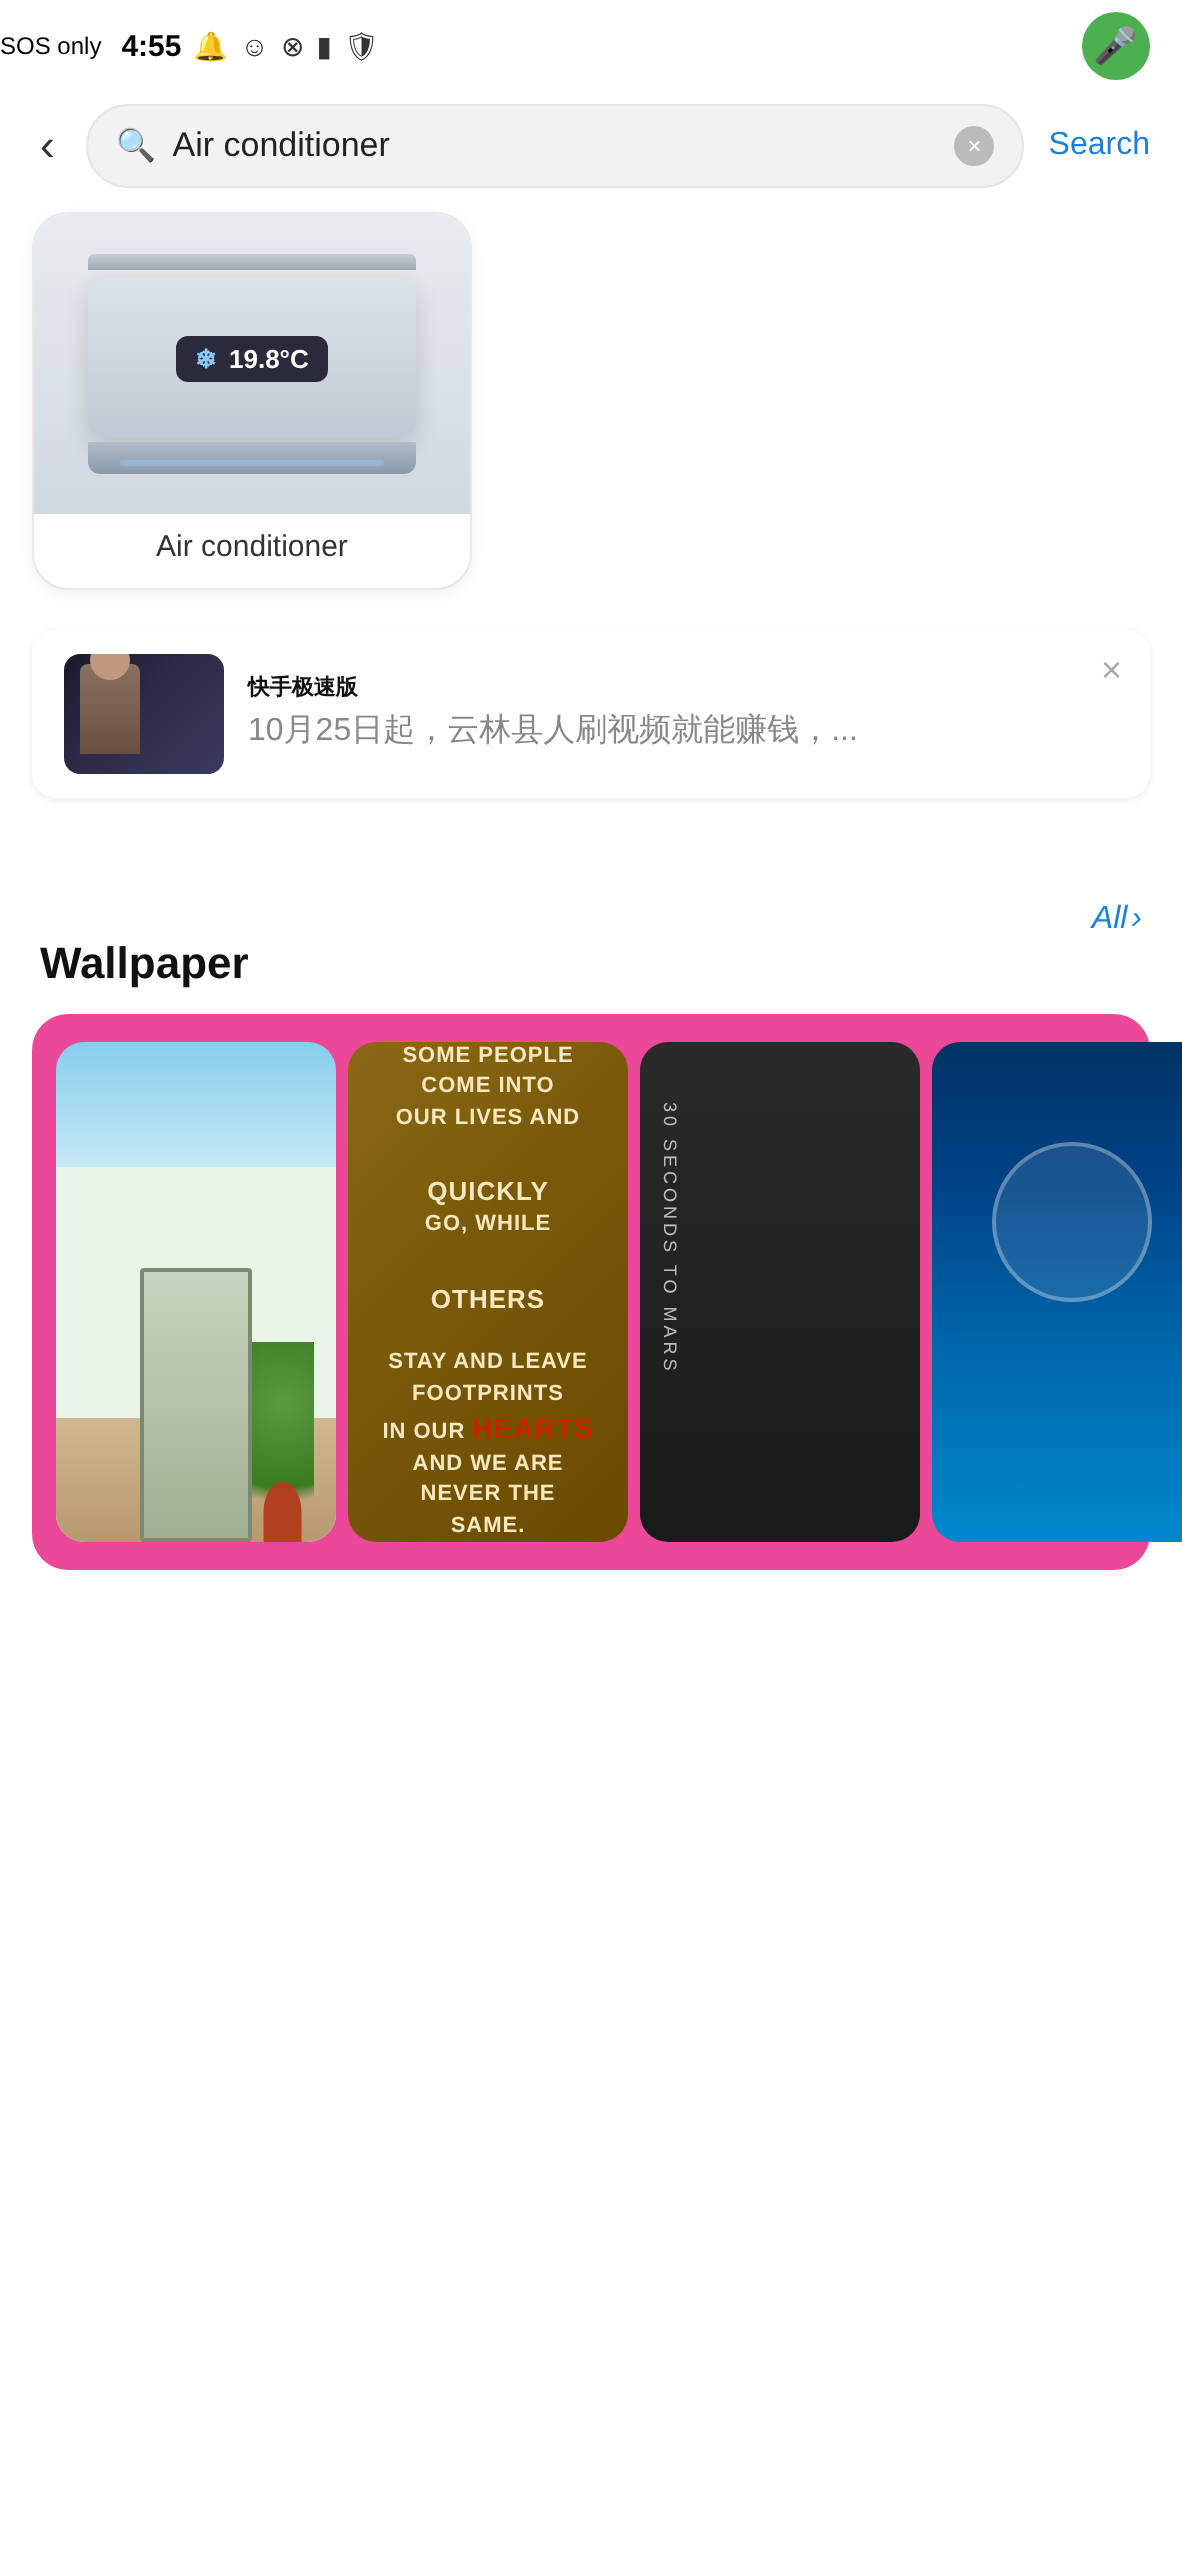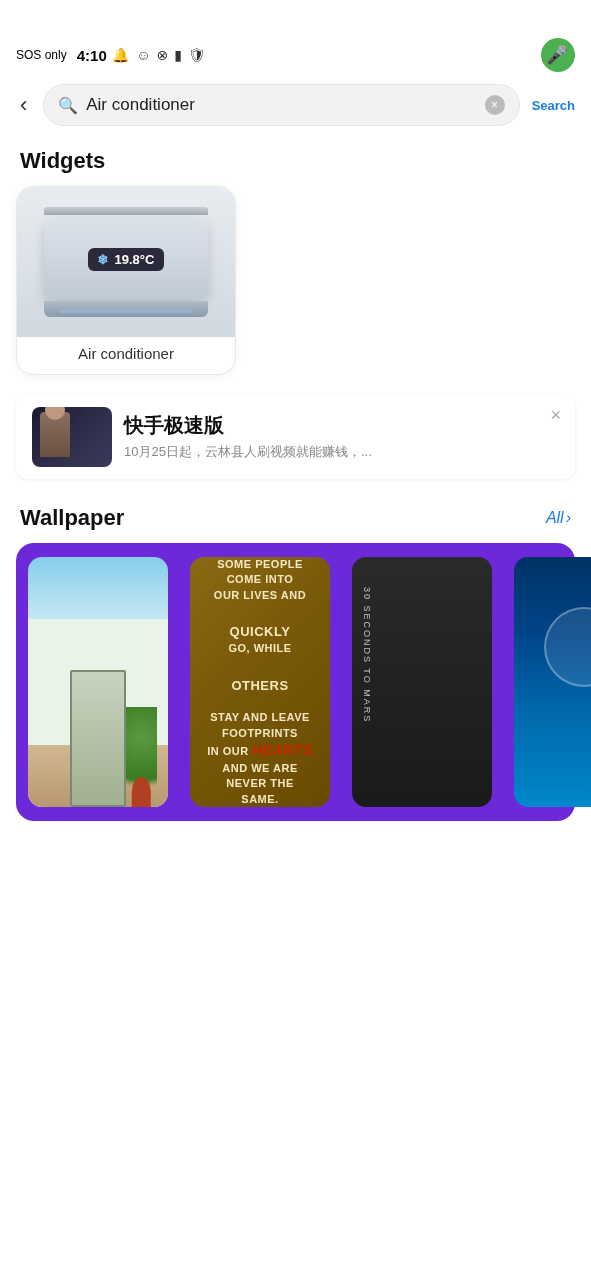--- a/index.html
+++ b/index.html
@@ -10,24 +10,23 @@
       background: #ffffff;
       font-family: -apple-system, 'Helvetica Neue', Arial, sans-serif;
       overflow-x: hidden;
     }
 
     
     .status-bar {
       display: flex;
       align-items: center;
       justify-content: space-between;
-      padding: 8px 16px 6px 16px;
+      padding: 8px 16px 6px 0;
       height: 44px;
       background: #fff;
-      margin-top: 32px;
     }
     .status-left {
       display: flex;
       align-items: center;
       gap: 6px;
       font-size: 12px;
       font-weight: 500;
       color: #000;
     }
     .status-time {
@@ -99,22 +98,22 @@
       background: #bbb;
       color: #fff;
       display: flex;
       align-items: center;
       justify-content: center;
       font-size: 12px;
       cursor: pointer;
       flex-shrink: 0;
     }
     .search-btn {
-      font-size: 13px;
-      font-weight: 700;
+      font-size: 16px;
+      font-weight: 400;
       color: #1a7fde;
       cursor: pointer;
       white-space: nowrap;
     }
 
     
     .section-title {
       font-size: 22px;
       font-weight: 700;
       color: #111;
@@ -254,27 +253,27 @@
       transform: translateX(-50%);
       width: 20px;
       height: 20px;
       background: #c09880;
       border-radius: 50%;
     }
     .ad-info {
       flex: 1;
     }
     .ad-title {
-      font-size: 20px;
+      font-size: 11px;
       font-weight: 600;
       color: #111;
       margin-bottom: 4px;
     }
     .ad-subtitle {
-      font-size: 13px;
+      font-size: 16px;
       color: #888;
       line-height: 1.4;
     }
     .ad-close {
       position: absolute;
       top: 10px;
       right: 14px;
       font-size: 18px;
       color: #aaa;
       cursor: pointer;
@@ -284,41 +283,42 @@
     .wallpaper-header {
       display: flex;
       align-items: center;
       justify-content: space-between;
       padding: 10px 20px 12px 20px;
     }
     .wallpaper-title {
       font-size: 22px;
       font-weight: 700;
       color: #111;
+      margin-top: 44px;
     }
     .wallpaper-all {
       font-size: 16px;
       color: #1a7fde;
       display: flex;
       align-items: center;
       gap: 2px;
       cursor: pointer;
       font-style: italic;
     }
     .wallpaper-scroll {
       padding: 0 16px 20px 16px;
       overflow-x: auto;
       -webkit-overflow-scrolling: touch;
     }
     .wallpaper-inner {
-      background: #6d28d9;
+      background: #ec4899;
       border-radius: 18px;
       padding: 14px 12px;
       display: flex;
-      gap: 22px;
+      gap: 6px;
     }
     .wallpaper-thumb {
       width: 140px;
       height: 250px;
       border-radius: 14px;
       flex-shrink: 0;
       overflow: hidden;
       position: relative;
     }
     .wp1-inner {
@@ -449,21 +449,21 @@
       background: rgba(255,255,255,0.1);
       border: 2px solid rgba(255,255,255,0.3);
     }
   </style>
 </head>
 <body>
 
 <div class="status-bar">
   <div class="status-left">
     <span>SOS only</span>
-    <span class="status-time">4:10</span>
+    <span class="status-time">4:55</span>
     <span class="status-icon">🔔</span>
     <span class="status-icon">☺</span>
     <span class="status-icon">⊗</span>
     <span class="status-icon">▮</span>
     <span class="status-icon">🛡</span>
   </div>
   <div class="status-right">
     <div class="mic-btn">🎤</div>
   </div>
 </div>
@@ -472,21 +472,20 @@
   <span class="back-btn">‹</span>
   <div class="search-input-wrap">
     <span class="search-icon-svg">🔍</span>
     <input class="search-input-text" type="text" value="Air conditioner" style="">
     <div class="clear-btn">×</div>
   </div>
   <span class="search-btn">Search</span>
 </div>
 
 <div>
-  <div class="section-title">Widgets</div>
   <div class="widget-section">
     <div class="widget-card">
       <div class="ac-widget-img">
         <div class="ac-top-bar"></div>
         <div class="ac-body">
           <div class="ac-display">
             <span class="ac-snowflake">❄</span>
             <span>19.8°C</span>
           </div>
         </div>

